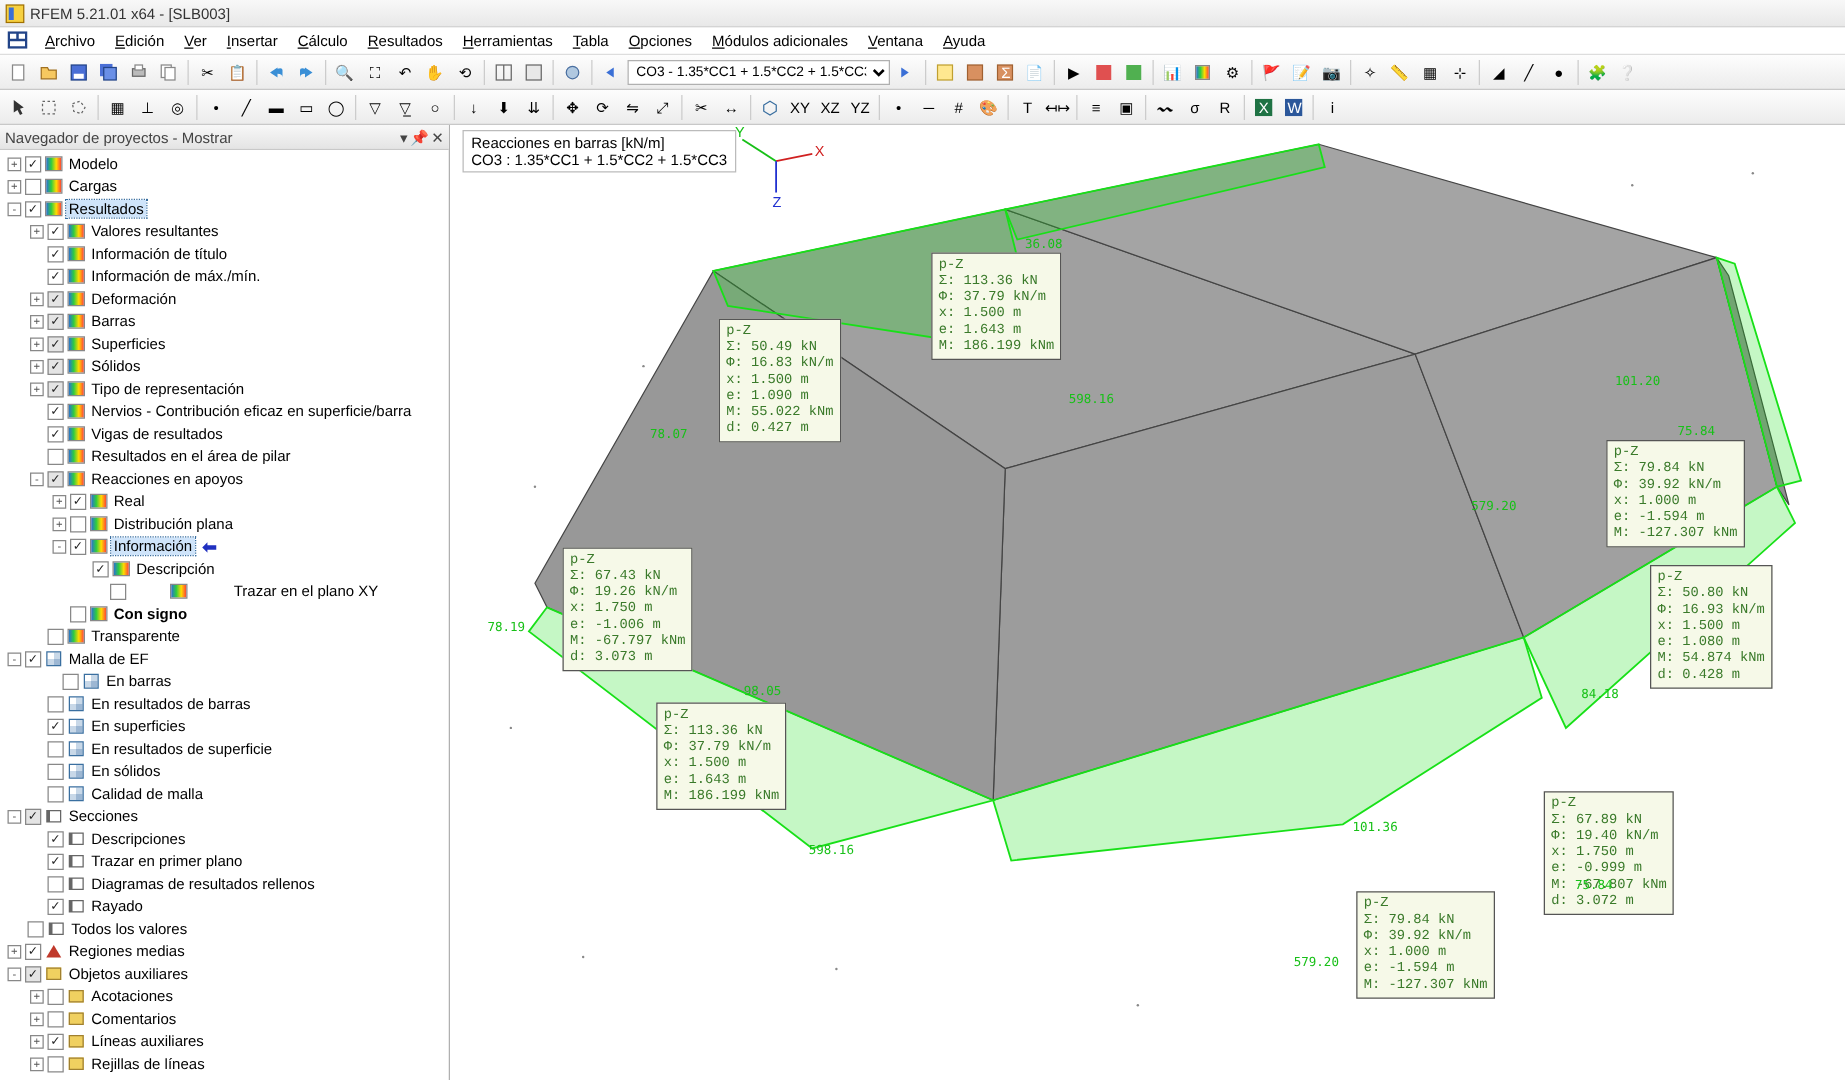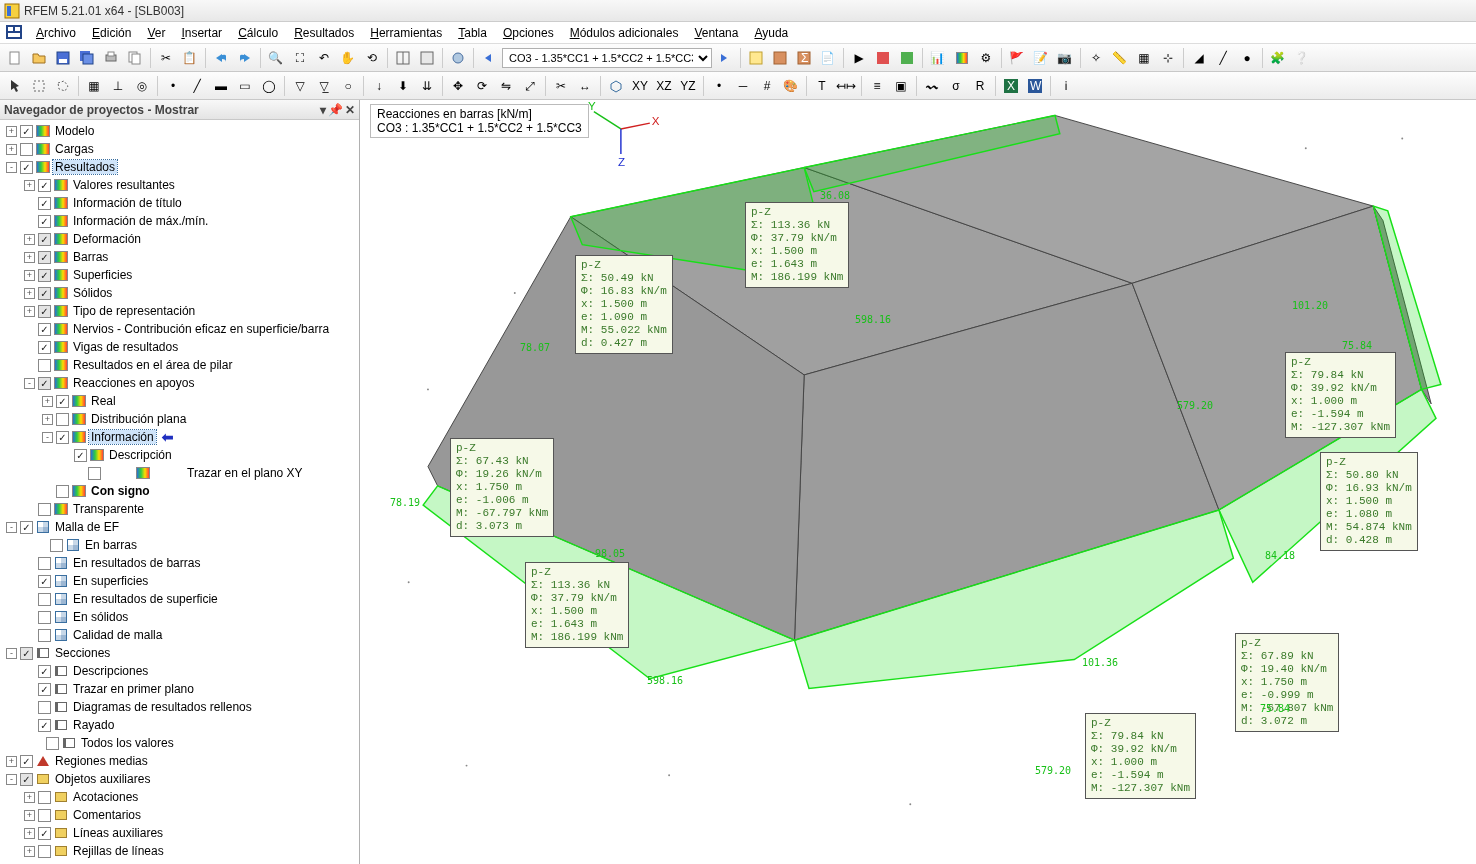--- a/index.html
+++ b/index.html
@@ -13,21 +13,21 @@
 .menubar .item .ul { text-decoration: underline; }
 
 .toolbar { height: 28px; background: linear-gradient(#fdfdfd,#ececec); border-bottom: 1px solid #c8c8c8; display: flex; align-items: center; padding: 0 4px; gap: 2px; }
 .tb-btn { width: 22px; height: 22px; display: flex; align-items: center; justify-content: center; border: 1px solid transparent; border-radius: 2px; }
 .tb-sep { width: 1px; height: 20px; background: #ccc; margin: 0 2px; }
 .tb-combo { height: 20px; border: 1px solid #b0b0b0; background: #fff; font-size: 11px; padding: 0 2px; }
 
 .container { display: flex; height: calc(100% - 22px - 22px - 28px - 28px); }
 
 .panel { width: 360px; background: #fff; border-right: 1px solid #b0b0b0; display: flex; flex-direction: column; }
-.panel-title { height: 20px; background: linear-gradient(#f8f8f8,#e4e4e4); border-bottom: 1px solid #c8c8c8; display: flex; align-items: center; padding: 0 4px; font-size: 11px; color: #444; font-weight: bold; }
+.panel-title { height: 20px; background: linear-gradient(#f8f8f8,#e4e4e4); border-bottom: 1px solid #c8c8c8; display: flex; align-items: center; padding: 0 4px; font-size: 11px; color: #444; }
 .panel-title .pin { margin-left: auto; display:flex; gap:2px;}
 .tree { flex: 1; overflow-y: auto; padding: 2px 0; }
 .node { display: flex; align-items: center; height: 18px; padding-right: 4px; white-space: nowrap; }
 .twisty { width: 11px; height: 11px; border: 1px solid #888; font-size: 9px; line-height: 9px; text-align: center; margin-right: 3px; color: #555; background: #fff; }
 .twisty.blank { border: none; }
 .cb { width: 13px; height: 13px; border: 1px solid #888; margin-right: 3px; display: flex; align-items: center; justify-content: center; font-size: 10px; color: #222; background: #fff; }
 .cb.checked::after { content: "✓"; }
 .cb.gray { background: #e4e4e4; }
 .ic { width: 14px; height: 14px; margin-right: 3px; display: flex; align-items: center; justify-content: center; }
 .grad { width:14px; height:12px; background: linear-gradient(90deg,#2a6fd6,#2ecc40,#ffdc00,#ff4136); border:1px solid #888; }
@@ -577,21 +577,21 @@
           <span class="lbl">Diagramas de resultados rellenos</span>
         </div>
         <div class="node" style="padding-left: 24px;">
           <span class="twisty blank"></span>
           <span class="cb checked"></span>
           <span class="ic">
             <span class="sec-ic"></span>
           </span>
           <span class="lbl">Rayado</span>
         </div>
-        <div class="node" style="padding-left: 32px;">
+        <div class="node" style="padding-left: 8px;">
           <span class="twisty blank"></span>
           <span class="cb"></span>
           <span class="ic">
             <span class="sec-ic"></span>
           </span>
           <span class="lbl">Todos los valores</span>
         </div>
         <div class="node" style="padding-left: 6px;">
           <span class="twisty">+</span>
           <span class="cb checked"></span>

